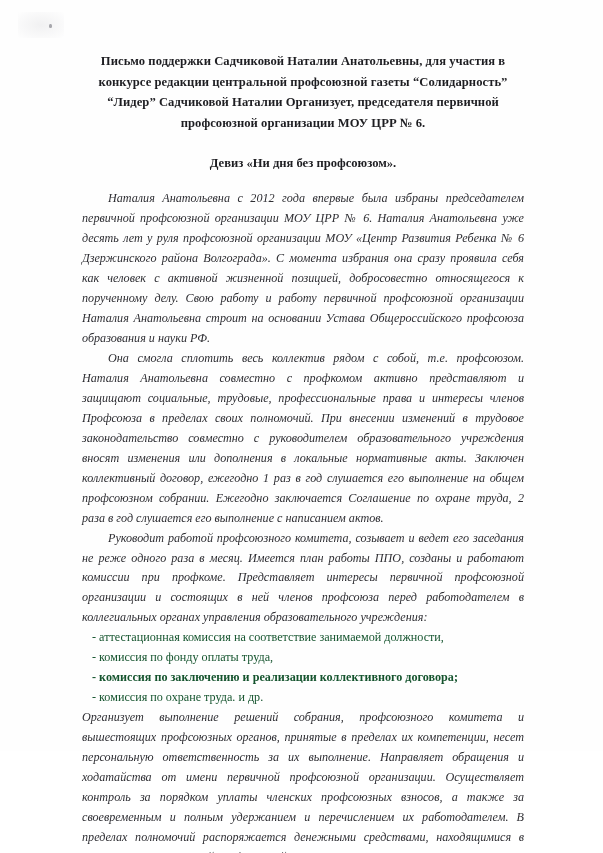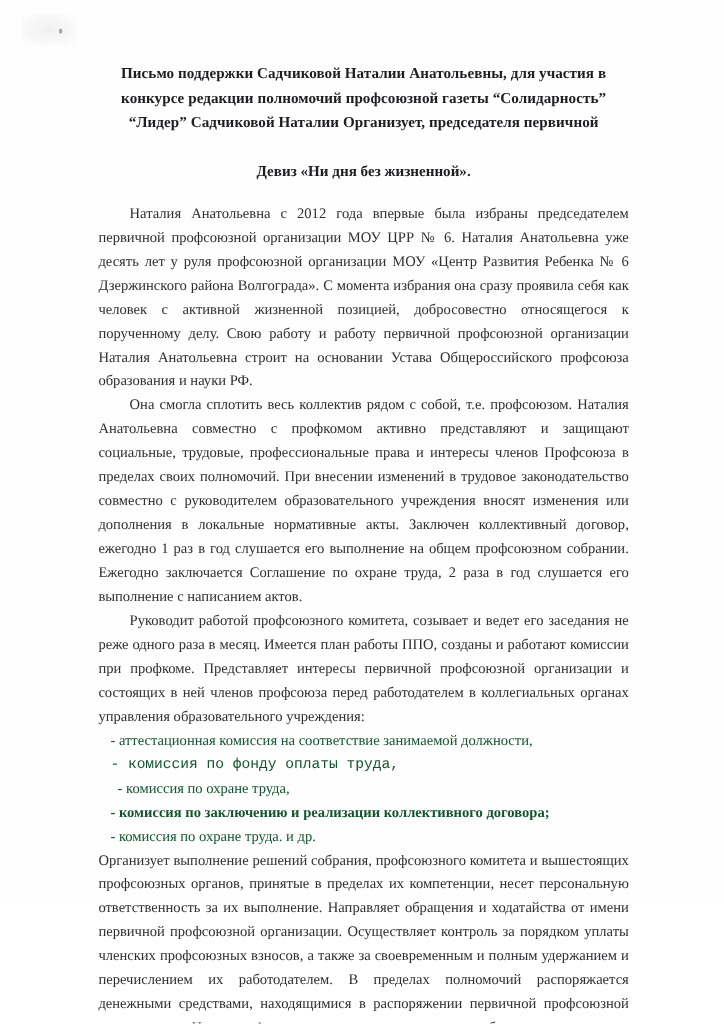--- a/index.html
+++ b/index.html
@@ -71,20 +71,21 @@
     color: #1e1e22;
   }
   p.body {
     margin: 0;
     text-align: justify;
     text-justify: inter-word;
     font-size: 12.15px;
     line-height: 19.95px;
     color: #2e2e33;
     hyphens: none;
+    font-style: italic;
   }
   p.first {
     margin-top: 17px;
   }
   p.body .ind {
     display: inline-block;
     width: 26px;
   }
   ul.committee-list {
     list-style: none;
@@ -93,53 +94,53 @@
   }
   ul.committee-list li {
     font-size: 12.15px;
     line-height: 19.95px;
     color: #14532d;
     white-space: nowrap;
     text-align: left;
   }
   li.li-indent-0 { padding-left: 10px; }
   li.li-indent-1 { padding-left: 10px; }
-  li.li-indent-2 { padding-left: 10px; font-family: Liberation Mono, monospace; }
+  li.li-indent-2 { padding-left: 10px; }
   li.li-indent-3 { padding-left: 16px; }
   li.li-indent-4 { padding-left: 10px; font-weight: bold; }
   li.li-indent-5 { padding-left: 10px; }
 </style>
 </head>
 <body>
 
 <div class="page">
 
   <div class="scan-smudge"></div>
   <div class="scan-speck"></div>
 
   <div class="content">
 
     <div class="title-block">
       <span class="tline">Письмо поддержки Садчиковой Наталии Анатольевны, для участия в</span>
-      <span class="tline">конкурсе  редакции полномочий профсоюзной газеты “Солидарность”</span>
+      <span class="tline">конкурсе  редакции центральной профсоюзной газеты “Солидарность”</span>
       <span class="tline">“Лидер”  Садчиковой  Наталии  Организует, председателя первичной</span>
+      <span class="tline">профсоюзной организации МОУ ЦРР № 6.</span>
     </div>
 
-    <div class="motto">Девиз «Ни дня без жизненной».</div>
+    <div class="motto">Девиз «Ни дня без профсоюзом».</div>
 
     <p class="body first"><span class="ind"></span><span>Наталия Анатольевна с 2012 года впервые была избраны председателем первичной профсоюзной организации МОУ ЦРР № 6. Наталия Анатольевна уже десять лет у руля профсоюзной организации МОУ «Центр Развития Ребенка № 6 Дзержинского района Волгограда».     С момента избрания она сразу проявила себя как человек  с активной жизненной позицией, добросовестно относящегося к порученному делу. Свою работу и работу первичной профсоюзной организации Наталия Анатольевна строит на основании Устава Общероссийского профсоюза образования и науки РФ.</span></p>
 
     <p class="body"><span class="ind"></span><span>Она смогла сплотить весь коллектив рядом с собой, т.е. профсоюзом. Наталия Анатольевна совместно с профкомом активно  представляют  и защищают социальные, трудовые, профессиональные права и интересы членов Профсоюза в пределах своих полномочий.     При внесении изменений в трудовое законодательство   совместно с руководителем образовательного учреждения  вносят  изменения  или дополнения в локальные нормативные акты.  Заключен  коллективный договор, ежегодно 1 раз в год слушается его выполнение на общем профсоюзном собрании.    Ежегодно заключается Соглашение по охране труда, 2 раза в год слушается его выполнение с написанием актов.</span></p>
 
     <p class="body"><span class="ind"></span><span>Руководит работой профсоюзного комитета, созывает и ведет его заседания не реже одного раза в  месяц. Имеется план работы ППО,  созданы и работают комиссии при профкоме. Представляет интересы первичной профсоюзной организации и состоящих в ней членов профсоюза перед работодателем в коллегиальных органах управления образовательного учреждения:</span></p>
 
     <ul class="committee-list">
       <li class="li-indent-0">- аттестационная комиссия на соответствие занимаемой должности,</li>
       <li class="li-indent-2">- комиссия по  фонду  оплаты труда,</li>
-      <li class="li-indent-3">- комиссия по охране труда,</li>
       <li class="li-indent-4">- комиссия по заключению и реализации коллективного договора;</li>
       <li class="li-indent-5">- комиссия по охране труда. и др.</li>
     </ul>
 
     <p class="body">Организует выполнение решений собрания, профсоюзного комитета и вышестоящих профсоюзных органов, принятые в пределах их компетенции, несет персональную ответственность за их выполнение. Направляет обращения и ходатайства от имени первичной профсоюзной организации. Осуществляет контроль за порядком уплаты членских профсоюзных взносов, а также за своевременным и полным удержанием и перечислением их работодателем. В пределах полномочий распоряжается денежными средствами, находящимися в распоряжении первичной профсоюзной организации. Наталия Анатольевна  активно проводит работу по вовлечению работников в члены Профсоюза, организует учет членов Профсоюза, подготовку статистической профсоюзной отчетности. Организует учет и обеспечивает сохранность документов первичной профсоюзной организации.   Участвует в работе по организации участия работников образовательного учреждения в профессиональных конкурсах. Участвует в работе по организации оздоровления работников образовательного учреждения,   в работе по организации и проведению досуговых мероприятий для работников образовательного</p>
 
   </div>
 </div>
 
 </body></html>

